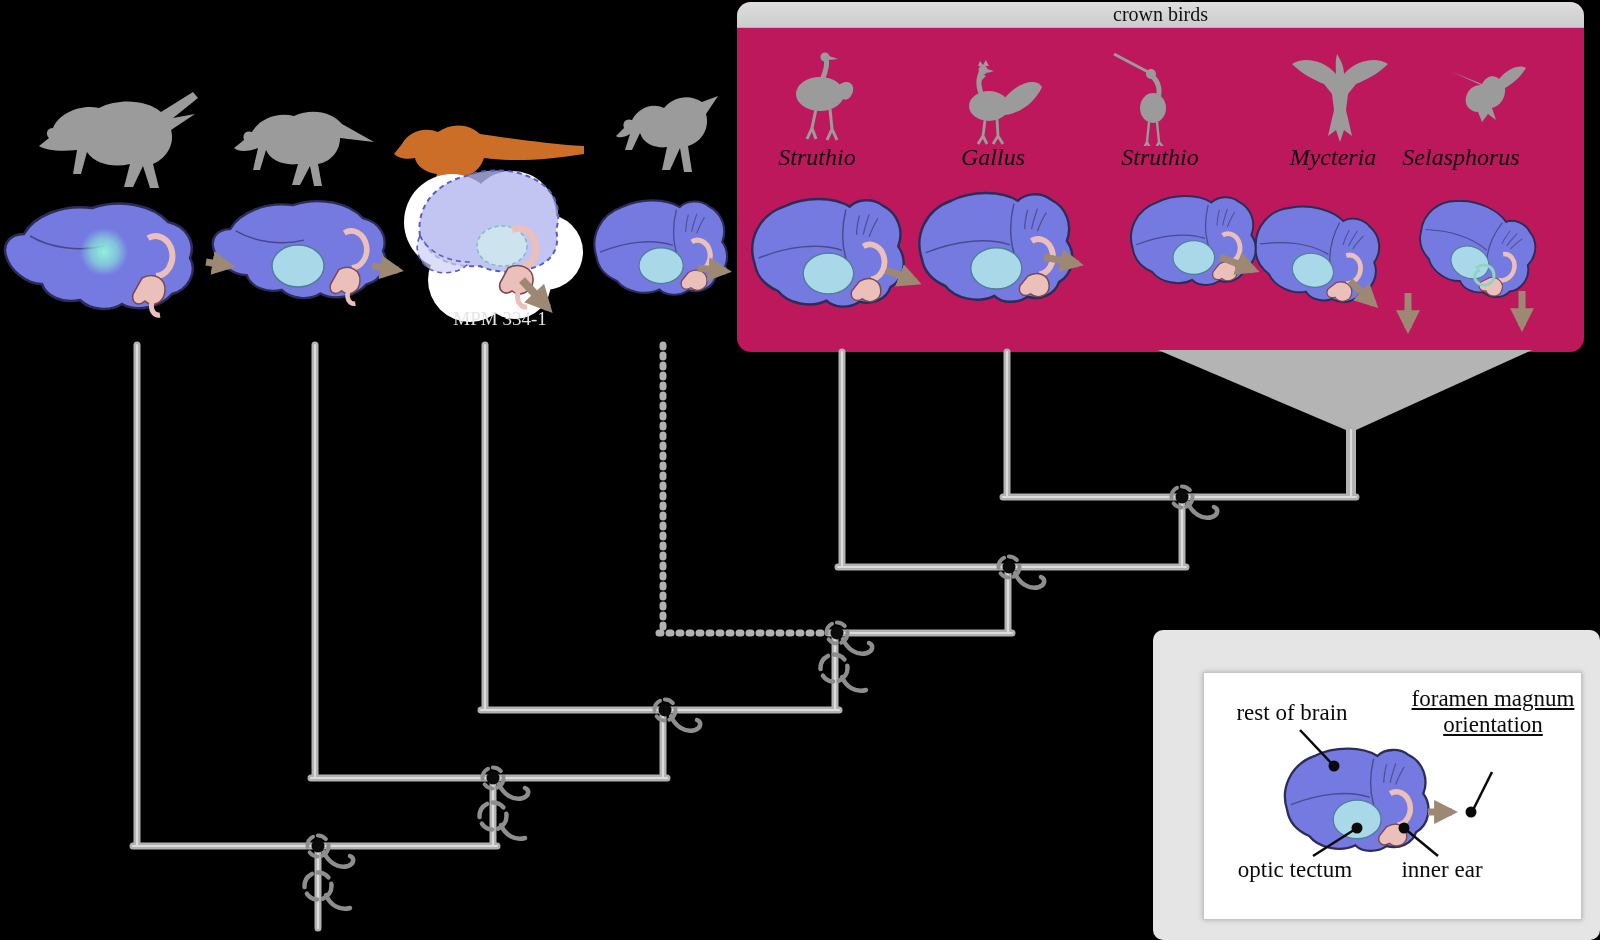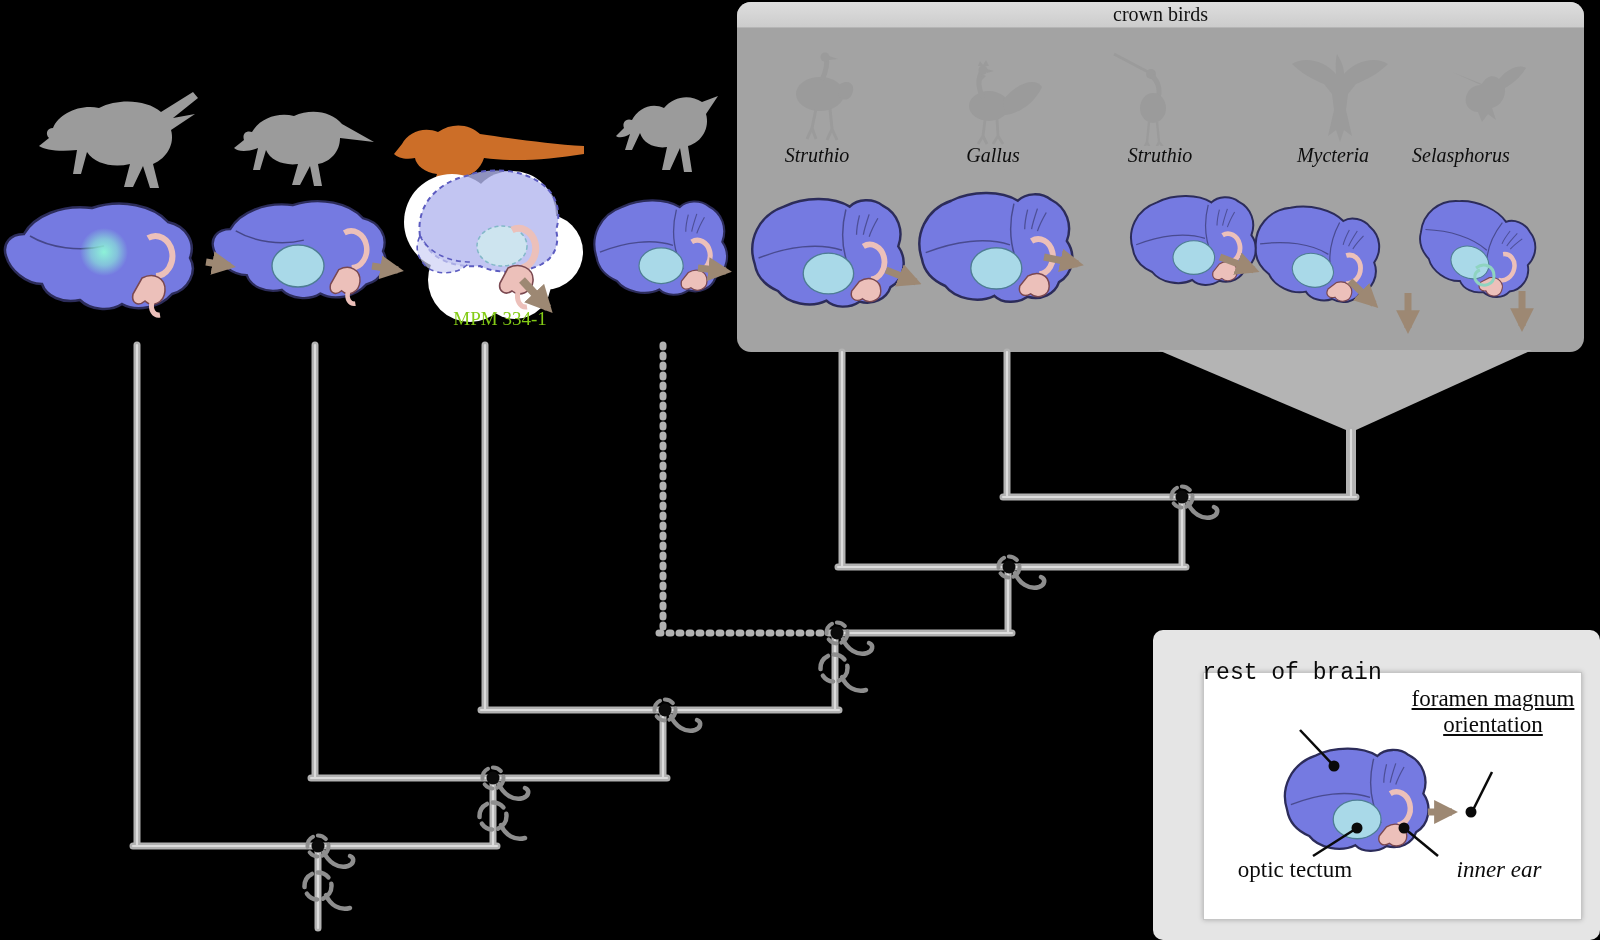--- a/index.html
+++ b/index.html
@@ -1,42 +1,42 @@
 <!DOCTYPE html>
 <html><head>
 <meta charset="utf-8">
 <style>
   html,body{margin:0;padding:0;background:#000;}
   #stage{position:relative;width:1600px;height:940px;background:#000;overflow:hidden;
          font-family:"Liberation Serif",serif;}
   .abs{position:absolute;}
   
-  #crown-panel{left:737px;top:2px;width:847px;height:350px;background:#a3a3a3;
+  #crown-panel{left:737px;top:2px;width:847px;height:350px;background:#be185d;
                border-radius:14px;z-index:1;overflow:hidden;}
   #crown-header{position:absolute;left:0;top:0;width:100%;height:25px;
                 background:linear-gradient(#dedede,#cccccc);
                 border-bottom:1px solid #b5b5b5;
                 text-align:center;font-size:20px;line-height:25px;color:#111;}
   .taxon-name{position:absolute;top:142px;width:160px;text-align:center;
-              font-style:italic;font-size:20px;color:#0d0d0d;}
+              font-style:italic;font-size:24px;color:#0d0d0d;}
   .bird-svg{position:absolute;}
   
   #legend-card{left:1153px;top:630px;width:447px;height:310px;background:#e5e5e5;
                border-radius:10px;z-index:1;}
   #legend-box{position:absolute;left:50px;top:42px;width:377px;height:246px;
               background:#fff;border:1px solid #c6c6c6;
               box-shadow:0 0 5px rgba(0,0,0,.25);}
   .legend-label{position:absolute;font-size:23px;color:#0a0a0a;text-align:center;z-index:2;}
-  #lg-rest{left:1192px;top:660px;width:200px;font-family:Liberation Mono, monospace;}
+  #lg-rest{left:1192px;top:700px;width:200px;}
   #lg-fmo{left:1407px;top:686px;width:172px;line-height:26px;text-decoration:underline;}
   #lg-optic{left:1195px;top:857px;width:200px;text-align:center;}
-  #lg-inner{left:1419px;top:857px;width:160px;font-style:italic;}
+  #lg-inner{left:1362px;top:857px;width:160px;}
   
   #mpm-label{left:418px;top:308px;width:164px;text-align:center;font-size:19px;
-             color:#84cc16;z-index:6;}
+             color:#e5e5e5;z-index:6;}
   
   #fig-svg{position:absolute;left:0;top:0;z-index:5;pointer-events:none;}
 </style>
 </head>
 <body>
 
 <div id="stage">
 
   <div id="crown-panel" class="abs">
     <div id="crown-header">crown birds</div>

